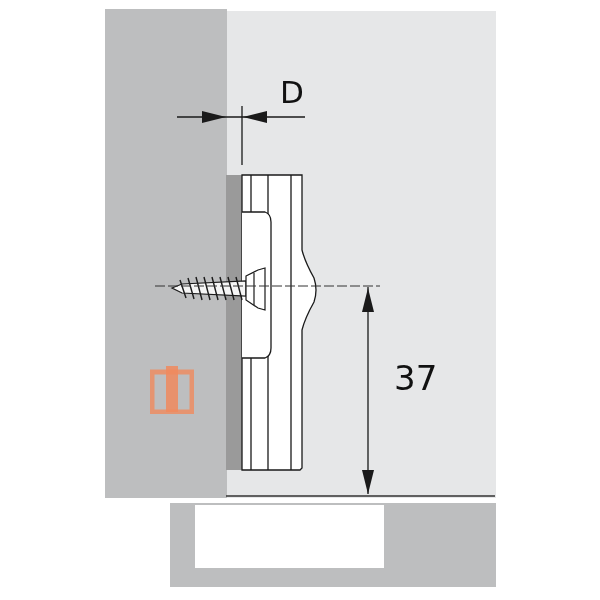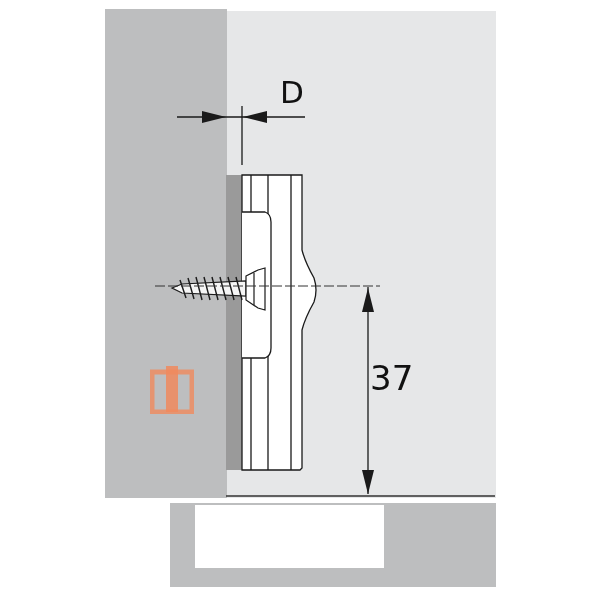--- a/index.html
+++ b/index.html
@@ -1,20 +1,20 @@
 <!DOCTYPE html>
 <html><head>
 <meta charset="utf-8">
 <style>
   html, body { margin: 0; padding: 0; background: #ffffff; }
   body { width: 600px; height: 600px; position: relative; overflow: hidden; font-family: "Liberation Sans", sans-serif; }
   #diagram { position: absolute; left: 0; top: 0; }
   .dim-label { position: absolute; font-family: "DejaVu Sans", sans-serif; color: #111; }
   #label-d { left: 280px; top: 74px; font-size: 31px; }
-  #label-37 { left: 370px; top: 358px; font-size: 34px; }
+  #label-37 { left: 370px; top: 358px; font-size: 34px; padding-left: 24px; }
   #watermark { position: absolute; left: 150px; top: 364px; display: flex; align-items: center; }
   #wm-text { font-family: "DejaVu Sans", sans-serif; font-size: 41px; color: rgba(110,110,110,0.75); letter-spacing: 2px; margin-left: 8px; }
 </style>
 </head>
 <body>
 
 <svg id="diagram" width="600" height="600" viewBox="0 0 600 600" xmlns="http://www.w3.org/2000/svg">
 
   <rect x="105" y="9" width="122" height="489" fill="#bdbebf"></rect>
 

